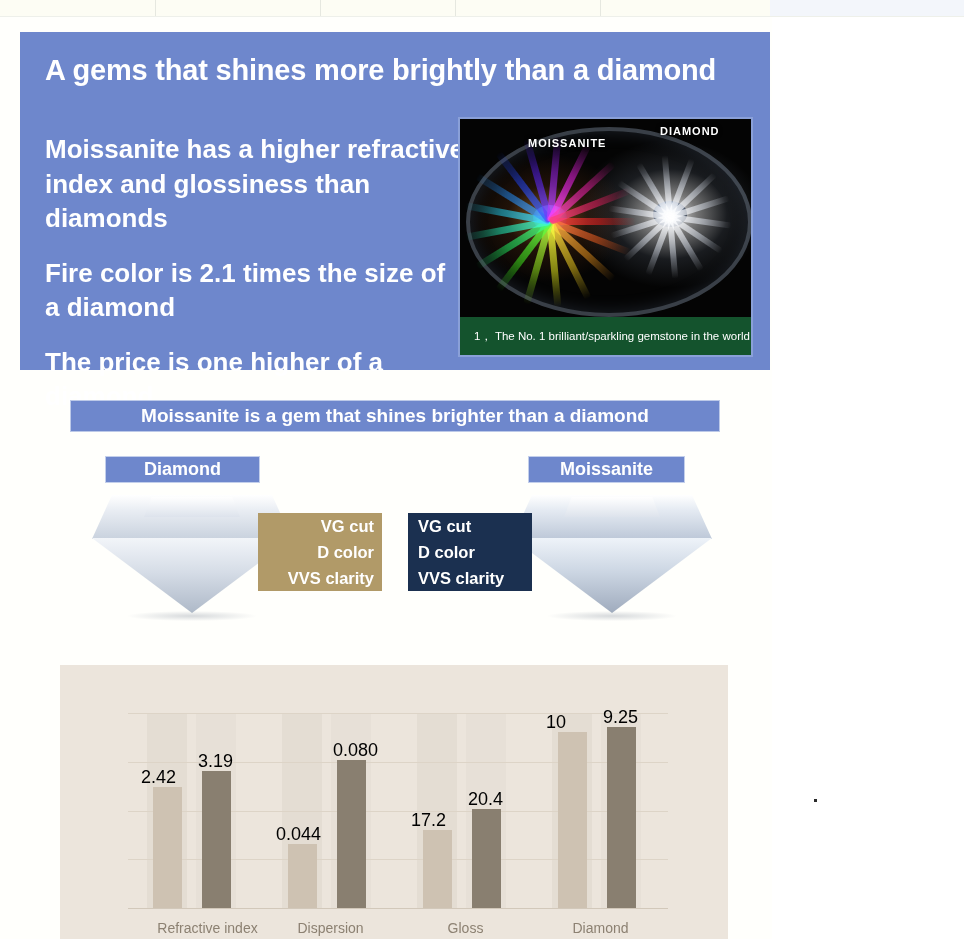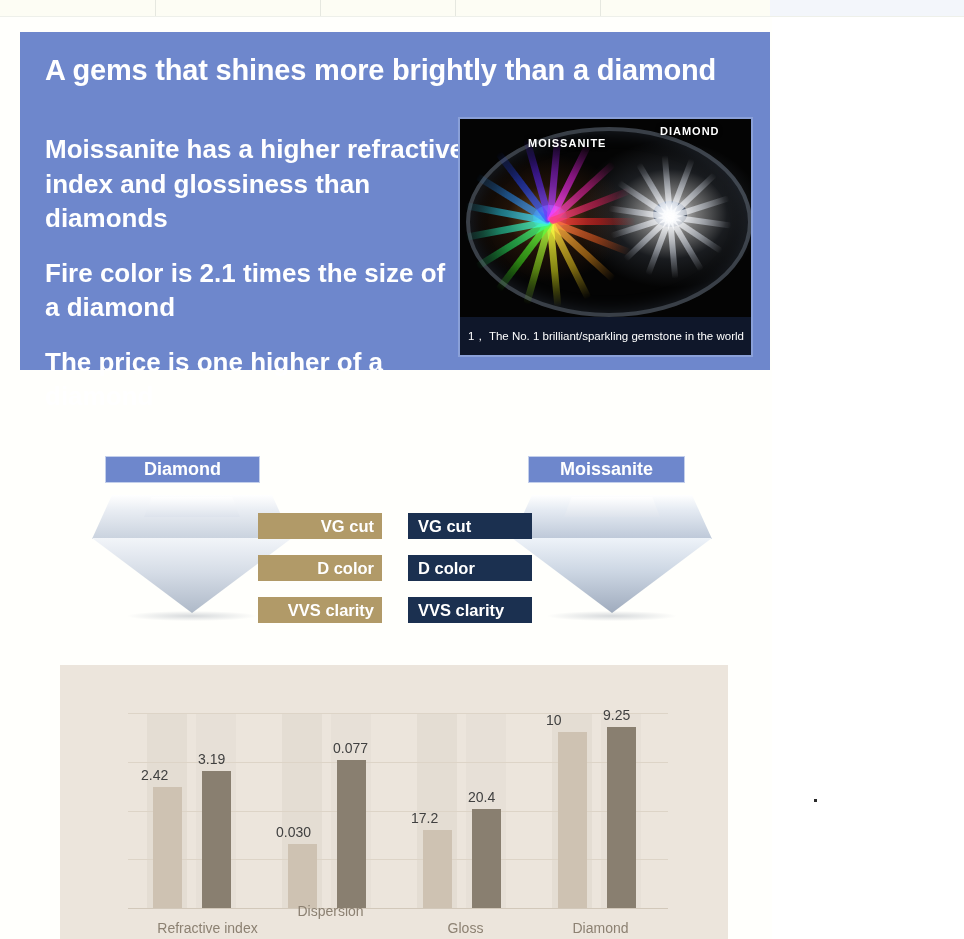--- a/index.html
+++ b/index.html
@@ -131,25 +131,25 @@
     font-weight: bold;
     letter-spacing: 1px;
     text-shadow: 0 0 4px #000;
   }
   #label-moissanite { left: 68px; top: 18px; }
   #label-diamond   { left: 200px; top: 6px; }
   #photo-caption {
     position: absolute;
     left: 0; right: 0; bottom: 0;
     height: 38px;
-    background: #0f172a;
+    background: #14532d;
     color: #ffffff;
     font-size: 11.5px;
     line-height: 38px;
-    padding-left: 8px;
+    padding-left: 14px;
     box-sizing: border-box;
     white-space: nowrap;
   }
 
   
   #subtitle-banner {
     position: absolute;
     left: 70px; top: 383px;
     width: 650px; height: 32px;
     background: #6e87cc;
@@ -220,21 +220,21 @@
 
   .spec-stack { position: absolute; }
   .spec-row {
     height: 26px;
     box-sizing: border-box;
     color: #ffffff;
     font-size: 16.5px;
     font-weight: bold;
     line-height: 26px;
     white-space: nowrap;
-    margin-bottom: 16px;
+    margin-bottom: 0;
   }
   #specs-diamond { left: 258px; top: 496px; width: 124px; }
   #specs-diamond .spec-row {
     background: #b19a68;
     text-align: right;
     padding-right: 8px;
   }
   #specs-moissanite { left: 408px; top: 496px; width: 124px; }
   #specs-moissanite .spec-row {
     background: #1b3050;
@@ -273,22 +273,22 @@
     background: #d2c8ba;
   }
   .bar {
     position: absolute;
     bottom: 0;
   }
   .bar.light { background: #cec2b2; }
   .bar.dark  { background: #897f70; }
   .bar-value {
     position: absolute;
-    color: #404040;
-    font-size: 14px;
+    color: #000000;
+    font-size: 18px;
     white-space: nowrap;
   }
   .cat-label {
     position: absolute;
     color: #8c8172;
     font-size: 14px;
     text-align: center;
     white-space: nowrap;
   }
   #cursor-speck {
@@ -363,20 +363,21 @@
             <div class="ray" style="transform: rotate(316.571deg); background: linear-gradient(90deg, rgba(255, 255, 255, 0.95) 0%, rgba(235, 242, 255, 0.5) 55%, rgba(0, 0, 0, 0) 100%);"></div>
             <div class="ray" style="transform: rotate(342.286deg); background: linear-gradient(90deg, rgba(255, 255, 255, 0.95) 0%, rgba(235, 242, 255, 0.5) 55%, rgba(0, 0, 0, 0) 100%);"></div>
           </div>
         <span class="photo-label" id="label-moissanite">MOISSANITE</span>
         <span class="photo-label" id="label-diamond">DIAMOND</span>
       </div>
       <div id="photo-caption">1， The No. 1 brilliant/sparkling gemstone in the world</div>
     </div>
   </div>
 
+  <div id="subtitle-banner">Moissanite is a gem that shines brighter than a diamond</div>
 
   <div class="gem-chip" id="chip-diamond">Diamond</div>
   <div class="gem-chip" id="chip-moissanite">Moissanite</div>
 
   <div class="gem" id="gem-diamond">
     <div class="crown"></div>
     <div class="table-facet"></div>
     <div class="pavilion"></div>
     <div class="shadow"></div>
   </div>
@@ -414,24 +415,24 @@
         <div class="gridline" style="top: 49px;"></div>
         <div class="gridline" style="top: 98px;"></div>
         <div class="gridline" style="top: 146px;"></div>
         <div class="axisline" style="top: 195px;"></div>
         <div class="bar light" style="left: 25px; width: 29px; height: 121px;"></div>
         <div class="bar-value" style="left: 13px; top: 54px;">2.42</div>
         <div class="bar dark" style="left: 74px; width: 29px; height: 137px;"></div>
         <div class="bar-value" style="left: 70px; top: 38px;">3.19</div>
         <div class="cat-label" style="left: 12px; width: 135px; top: 207px;">Refractive index</div>
         <div class="bar light" style="left: 160px; width: 29px; height: 64px;"></div>
-        <div class="bar-value" style="left: 148px; top: 111px;">0.030</div>
+        <div class="bar-value" style="left: 148px; top: 111px;">0.044</div>
         <div class="bar dark" style="left: 209px; width: 29px; height: 148px;"></div>
-        <div class="bar-value" style="left: 205px; top: 27px;">0.077</div>
-        <div class="cat-label" style="left: 135px; width: 135px; top: 190px;">Dispersion</div>
+        <div class="bar-value" style="left: 205px; top: 27px;">0.080</div>
+        <div class="cat-label" style="left: 135px; width: 135px; top: 207px;">Dispersion</div>
         <div class="bar light" style="left: 295px; width: 29px; height: 78px;"></div>
         <div class="bar-value" style="left: 283px; top: 97px;">17.2</div>
         <div class="bar dark" style="left: 344px; width: 29px; height: 99px;"></div>
         <div class="bar-value" style="left: 340px; top: 76px;">20.4</div>
         <div class="cat-label" style="left: 270px; width: 135px; top: 207px;">Gloss</div>
         <div class="bar light" style="left: 430px; width: 29px; height: 176px;"></div>
         <div class="bar-value" style="left: 418px; top: -1px;">10</div>
         <div class="bar dark" style="left: 479px; width: 29px; height: 181px;"></div>
         <div class="bar-value" style="left: 475px; top: -6px;">9.25</div>
         <div class="cat-label" style="left: 405px; width: 135px; top: 207px;">Diamond</div>

